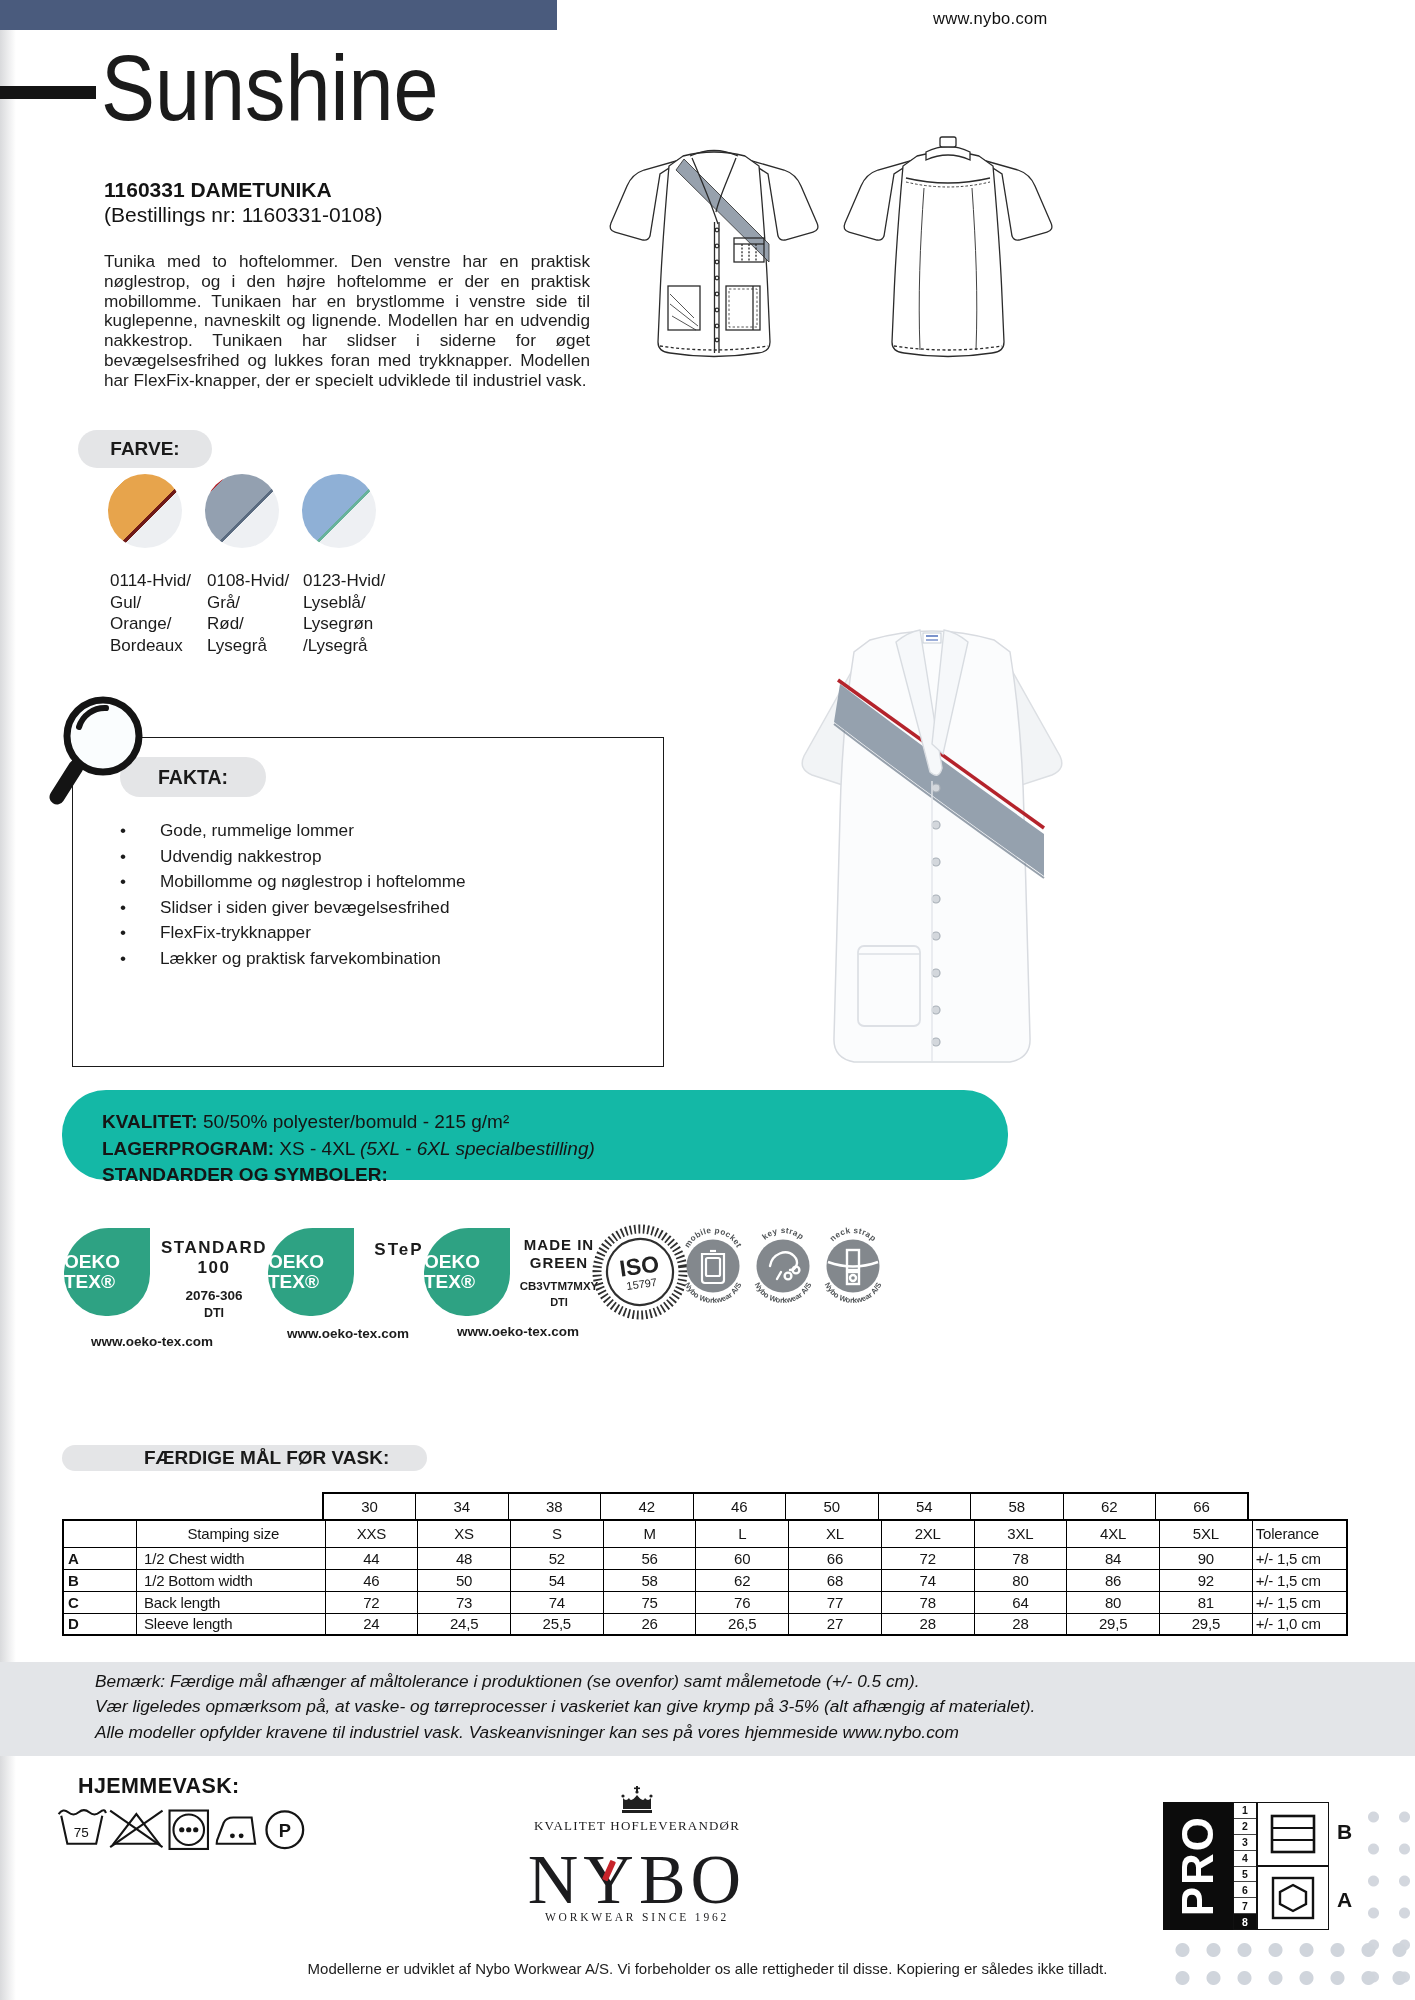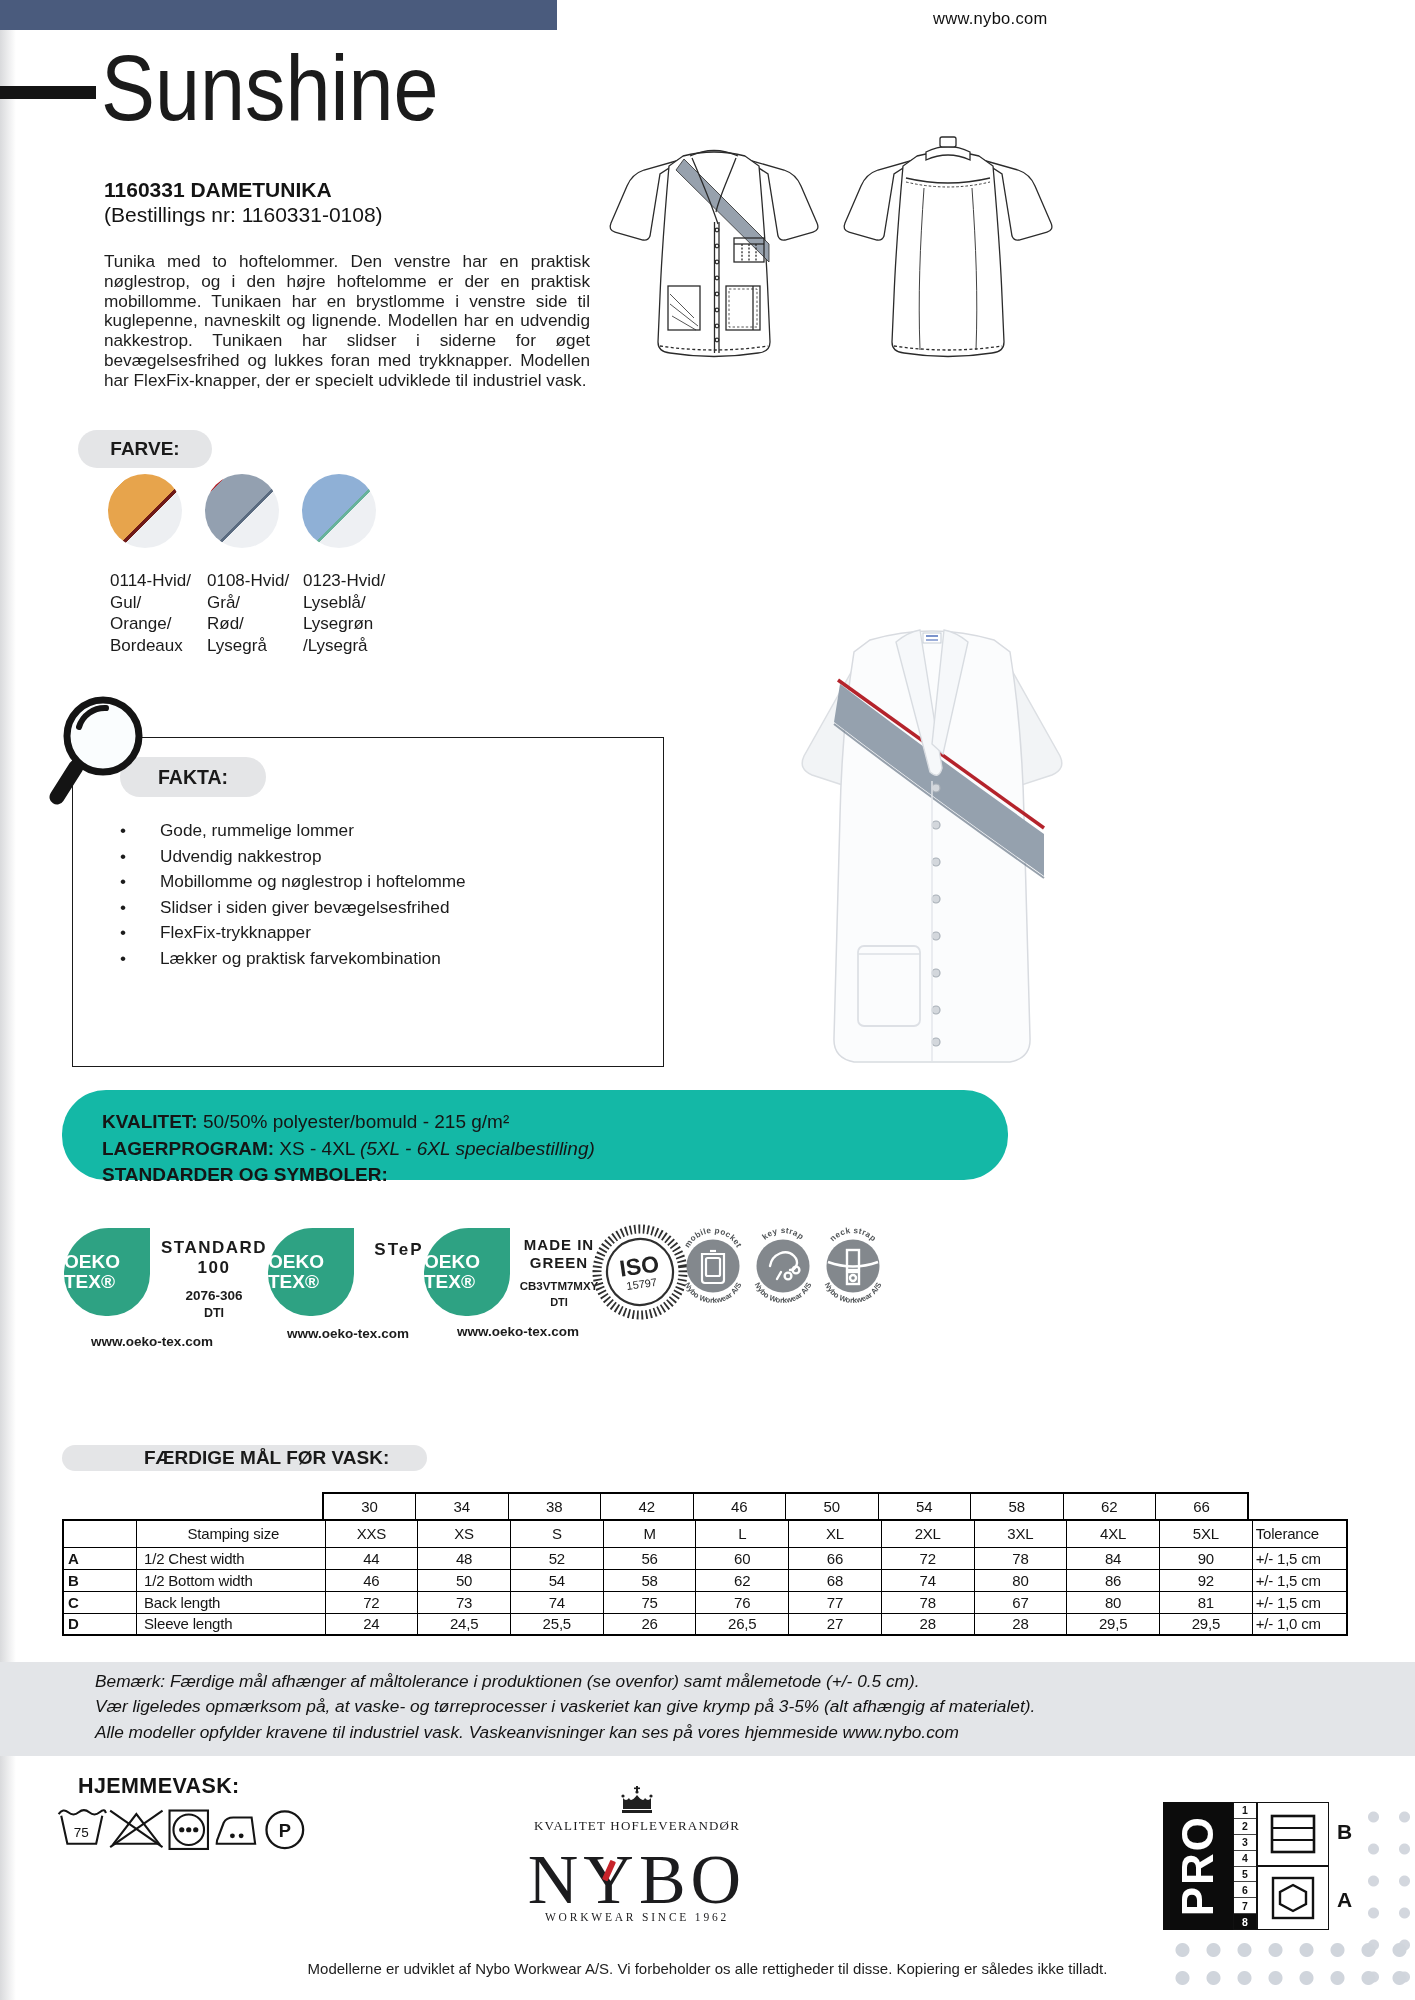--- a/index.html
+++ b/index.html
@@ -432,21 +432,21 @@
     <tr>
       <td class="c-letter">C</td>
       <td class="c-label">Back length</td>
       <td>72</td>
           <td>73</td>
           <td>74</td>
           <td>75</td>
           <td>76</td>
           <td>77</td>
           <td>78</td>
-          <td>67</td>
+          <td>64</td>
           <td>80</td>
           <td>81</td>
       <td class="c-tol">+/- 1,5 cm</td>
     </tr>
     <tr>
       <td class="c-letter">D</td>
       <td class="c-label">Sleeve length</td>
       <td>24</td>
           <td>24,5</td>
           <td>25,5</td>

